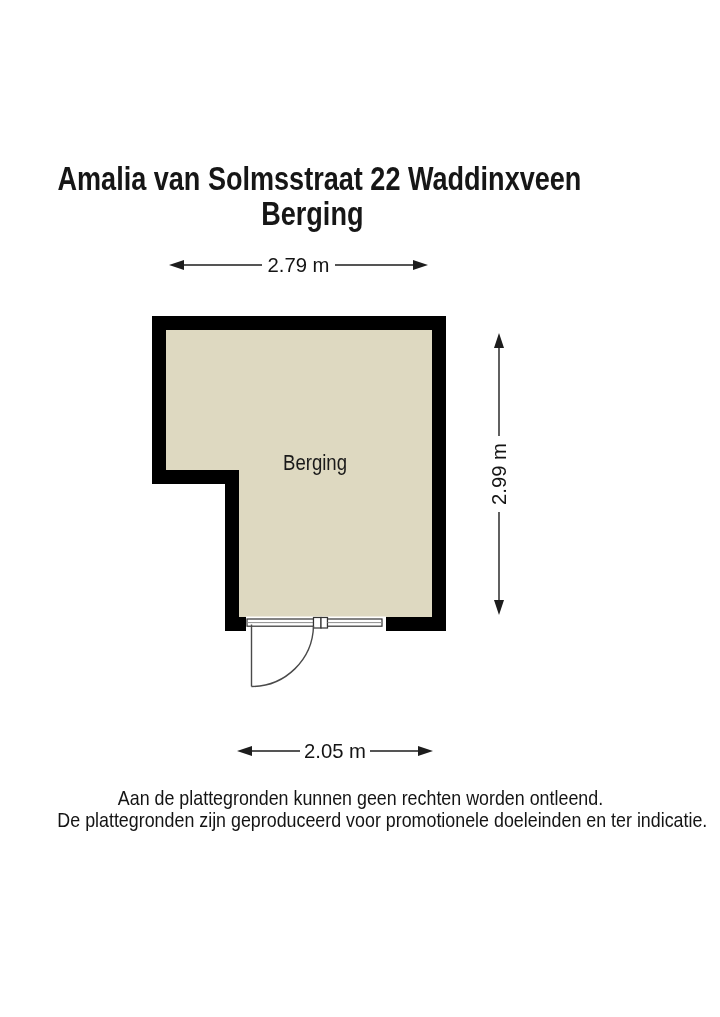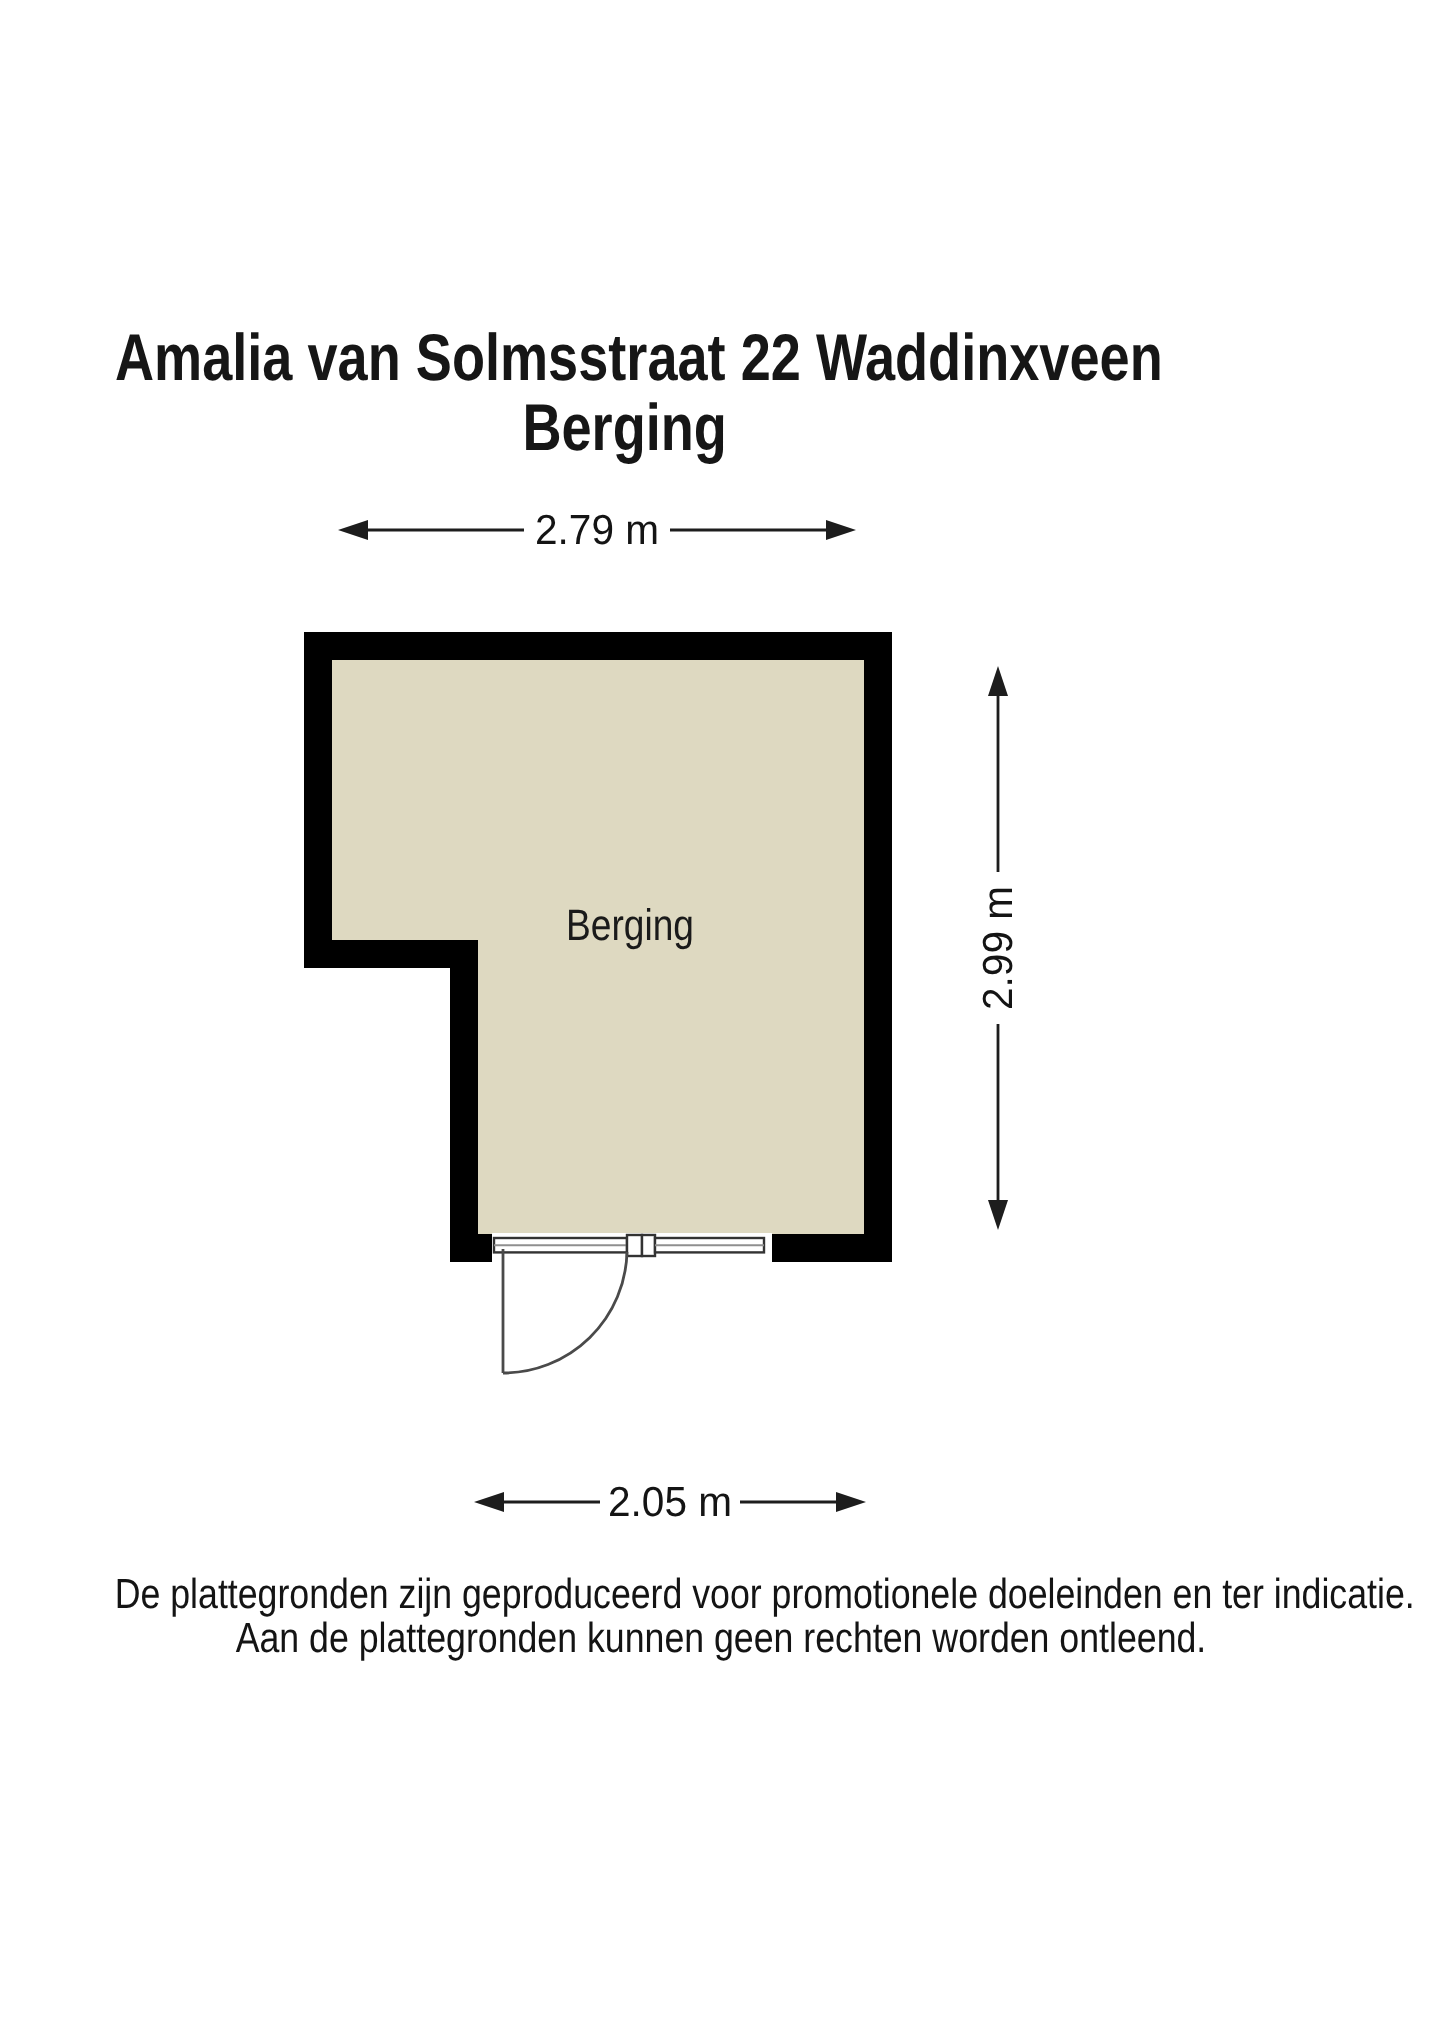--- a/index.html
+++ b/index.html
@@ -91,20 +91,20 @@
       <polygon class="arr-head" points="237,751 252,746 252,756"></polygon>
       <polygon class="arr-head" points="433,751 418,746 418,756"></polygon>
       <text class="dim" x="335" y="758" textLength="62" lengthAdjust="spacingAndGlyphs">2.05 m</text>
     </g>
 
     <text class="room-label" x="315" y="470" textLength="64" lengthAdjust="spacingAndGlyphs">Berging</text>
   </svg>
 
   <footer class="footer">
     <div>
-      <span class="cond-foot">De plattegronden zijn geproduceerd voor promotionele doeleinden en ter indicatie.</span>
+      <span class="cond-foot">Aan de plattegronden kunnen geen rechten worden ontleend.</span>
     </div>
     <div>
-      <span class="cond-foot">Aan de plattegronden kunnen geen rechten worden ontleend.</span>
+      <span class="cond-foot">De plattegronden zijn geproduceerd voor promotionele doeleinden en ter indicatie.</span>
     </div>
   </footer>
 
 </div>
 
 </body></html>

